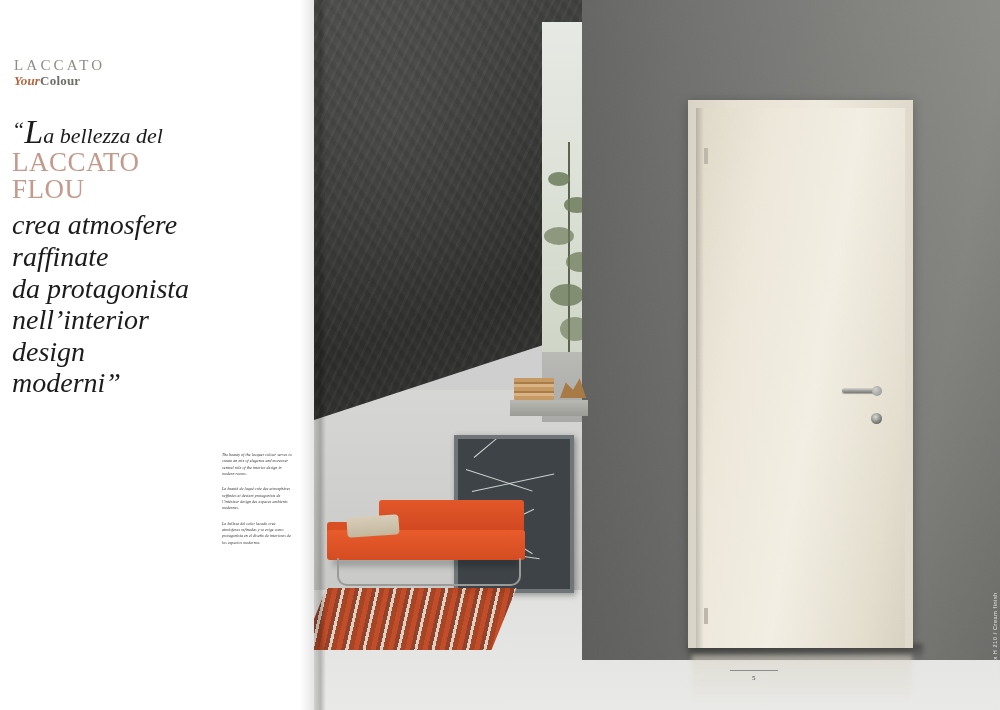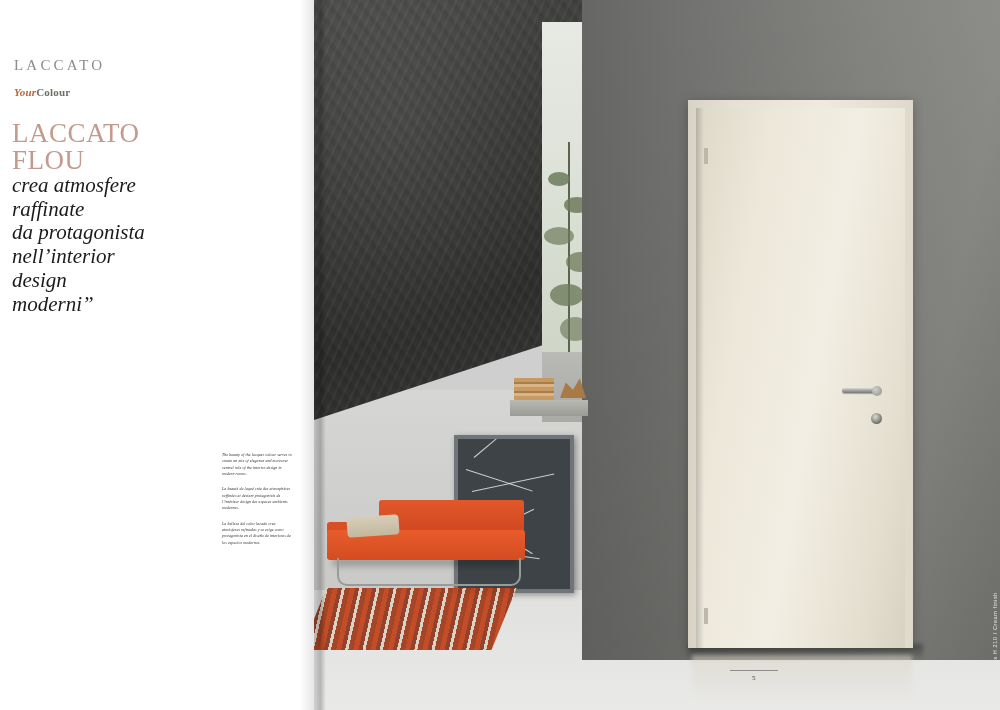--- a/index.html
+++ b/index.html
@@ -34,22 +34,22 @@
     width: 200px;
   }
   .brand-main {
     font-family: "Liberation Serif", serif;
     font-size: 15px;
     letter-spacing: 3.2px;
     color: #8d8c86;
     line-height: 1;
   }
   .brand-sub {
-    margin-top: 14px;
-    font-size: 11px;
+    margin-top: 1px;
+    font-size: 13px;
     letter-spacing: 0.2px;
     line-height: 1;
   }
   .brand-sub .your {
     color: #b9643c;
     font-style: italic;
     font-weight: bold;
   }
   .brand-sub .colour {
     color: #6e6d68;
@@ -84,22 +84,22 @@
     font-size: 27px;
     letter-spacing: 0.5px;
     line-height: 1.0;
     display: block;
     margin-top: 2px;
   }
   .headline .accent .flou {
     display: block;
   }
   .headline .body-lines {
-    margin-top: 0;
-    font-size: 21px;
+    margin-top: 6px;
+    font-size: 28px;
     line-height: 1.13;
     font-style: italic;
   }
   .headline .body-lines div {
     white-space: nowrap;
   }
 
   .captions {
     position: absolute;
     left: 222px;
@@ -442,20 +442,23 @@
   <div class="left-page">
 
     <div class="brand">
       <div class="brand-main">LACCATO</div>
       <div class="brand-sub">
         <span class="your">Your</span><span class="colour">Colour</span>
       </div>
     </div>
 
     <div class="headline">
+      <div class="l1">
+        <span class="bigq">“</span><span class="dropcap">L</span><span>a bellezza del</span>
+      </div>
       <div class="accent">
         <span>LACCATO</span>
         <span class="flou">FLOU</span>
       </div>
       <div class="body-lines">
         <div>crea atmosfere</div>
         <div>raffinate</div>
         <div>da protagonista</div>
         <div>nell’interior</div>
         <div>design</div>

